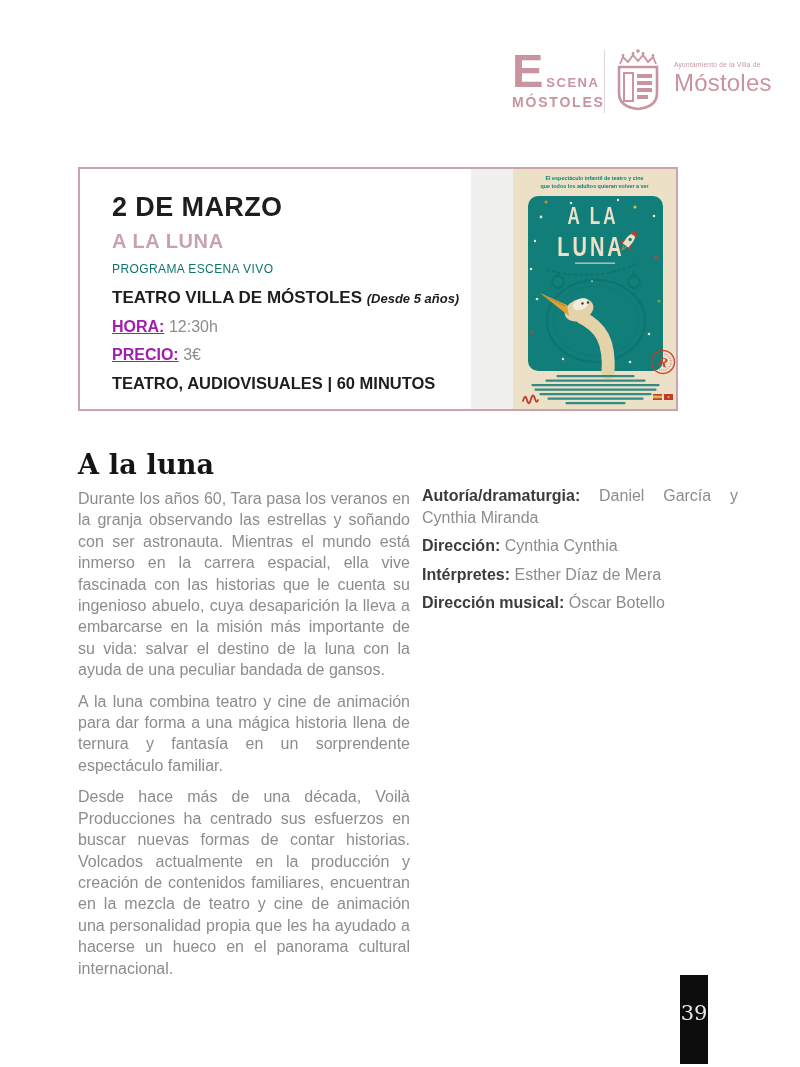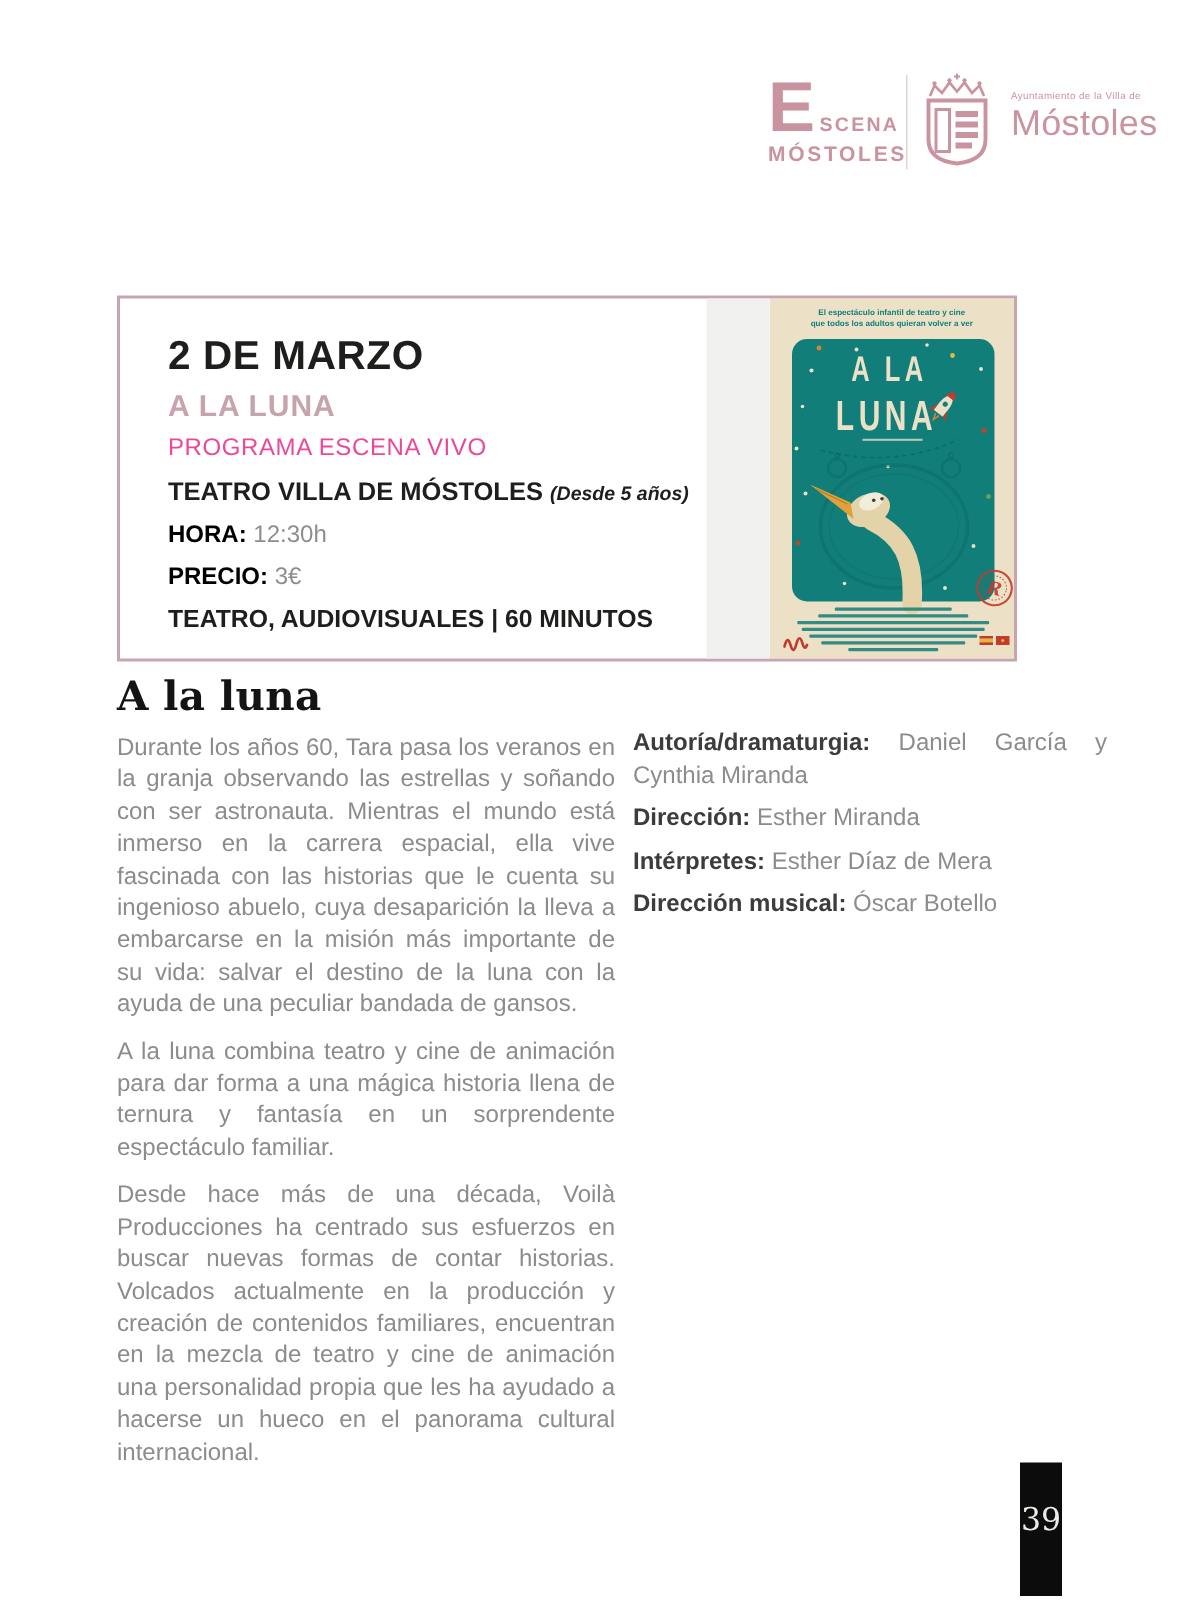--- a/index.html
+++ b/index.html
@@ -17,31 +17,31 @@
   .hdr-escena .scena { font-size:13px; font-weight:700; letter-spacing:1.5px; margin-left:3px; margin-bottom:1px; }
   .hdr-escena .mostoles { font-size:14px; font-weight:700; letter-spacing:1.8px; margin-top:3px; }
   .hdr-divider { position:absolute; left:604px; top:50px; width:1px; height:63px; background:#ded3d6; }
   .hdr-ayto { position:absolute; left:612px; top:49px; display:flex; align-items:flex-start; }
   .hdr-ayto .txt { margin-left:10px; margin-top:12px; color:#c9939f; }
   .hdr-ayto .small { font-size:6.5px; letter-spacing:0.3px; display:block; }
   .hdr-ayto .big { font-size:24px; font-weight:500; letter-spacing:0.2px; display:block; margin-top:1px; }
 
   
   .event-card {
-    position:absolute; left:78px; top:197px; width:600px; height:244px;
+    position:absolute; left:78px; top:167px; width:600px; height:244px;
     background:#ffffff; border:2px solid #c8a5ae;
   }
   .event-info { position:absolute; left:32px; top:22px; width:380px; }
   .ev-date { font-size:27px; font-weight:700; color:#1e1e1c; letter-spacing:0.4px; line-height:32px; margin-bottom:6px; }
   .ev-title { font-size:20px; font-weight:600; color:#c7a3ab; letter-spacing:0.6px; line-height:24px; margin-bottom:6px; }
-  .ev-program { font-size:16px; color:#ec4899; letter-spacing:0.4px; line-height:20px; margin-bottom:8px; }
+  .ev-program { font-size:12px; color:#0f766e; letter-spacing:0.4px; line-height:20px; margin-bottom:8px; }
   .ev-venue { font-size:17px; font-weight:700; color:#1e1e1c; line-height:22px; margin-bottom:6px; }
   .ev-venue .age { font-size:13px; font-style:italic; font-weight:700; }
   .ev-line { font-size:16px; line-height:22px; margin-bottom:6px; }
-  .ev-line .lbl { font-weight:700; color:#000000; }
+  .ev-line .lbl { font-weight:700; color:#a21caf;text-decoration:underline; }
   .ev-line .val { color:#8d8d8c; }
   .ev-genre { font-size:16.5px; font-weight:700; color:#1e1e1c; line-height:22px; }
 
   .grey-strip { position:absolute; top:0; right:163px; width:42px; height:240px; background:#f0f0ef; }
   .stamp-black { position:absolute; left:433px; top:188px; width:46px; height:46px; }
 
   .poster { position:absolute; top:0; right:0; width:163px; height:240px; }
   .poster svg { display:block; }
 
   
@@ -247,21 +247,21 @@
       <p>Desde hace más de una década, Voilà Producciones ha centrado sus esfuerzos en buscar nuevas formas de contar historias. Volcados actualmente en la producción y creación de contenidos familiares, encuentran en la mezcla de teatro y cine de animación una personalidad propia que les ha ayudado a hacerse un hueco en el panorama cultural internacional.</p>
     </div>
 
     <div class="col-right">
       <p class="credit">
         <span class="lbl">Autoría/dramaturgia:</span>
         <span class="val">Daniel García y Cynthia Miranda</span>
       </p>
       <p class="credit">
         <span class="lbl">Dirección:</span>
-        <span class="val">Esther Miranda</span>
+        <span class="val">Cynthia Cynthia</span>
       </p>
       <p class="credit">
         <span class="lbl">Intérpretes:</span>
         <span class="val">Esther Díaz de Mera</span>
       </p>
       <p class="credit">
         <span class="lbl">Dirección musical:</span>
         <span class="val">Óscar Botello</span>
       </p>
     </div>

